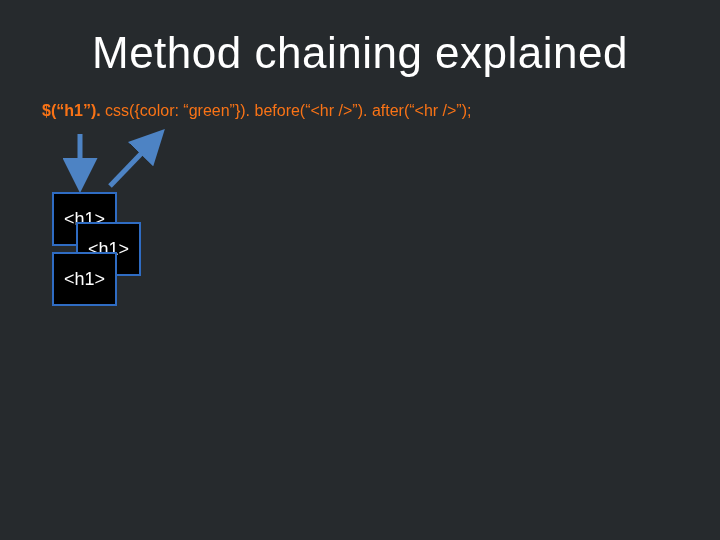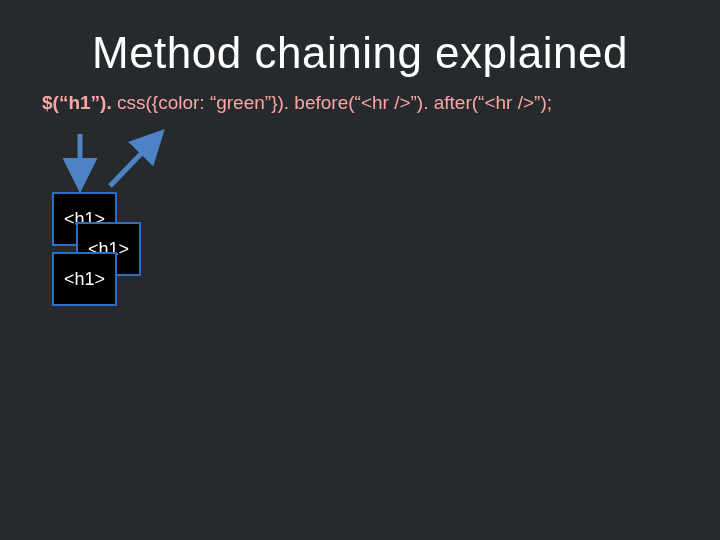--- a/index.html
+++ b/index.html
@@ -22,25 +22,25 @@
     left: 0;
     right: 0;
     text-align: center;
     font-size: 44px;
     font-weight: 400;
     color: #ffffff;
     letter-spacing: 0.5px;
   }
   .codeline {
     position: absolute;
-    top: 92px;
+    top: 102px;
     left: 42px;
-    font-size: 19px;
+    font-size: 16px;
     font-weight: 400;
-    color: #fca5a5;
+    color: #f97316;
     white-space: nowrap;
   }
   .codeline .bold { font-weight: 700; }
   .box {
     position: absolute;
     background: #000000;
     border: 2px solid #2f6cc3;
     color: #ffffff;
     font-size: 18px;
     padding: 16px 10px;

